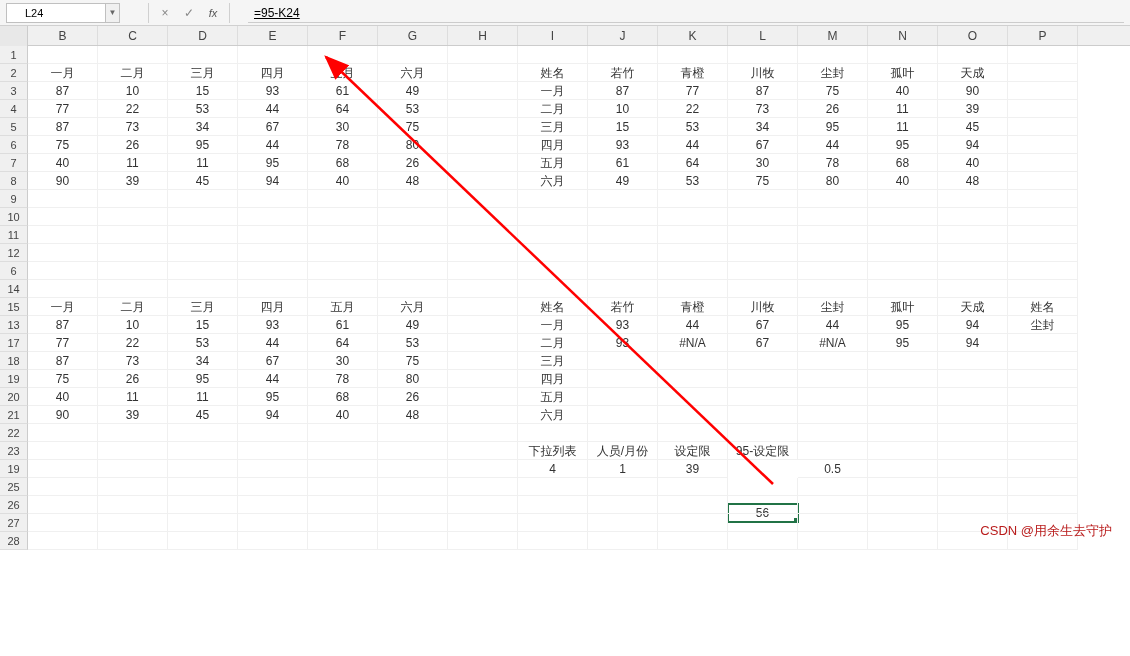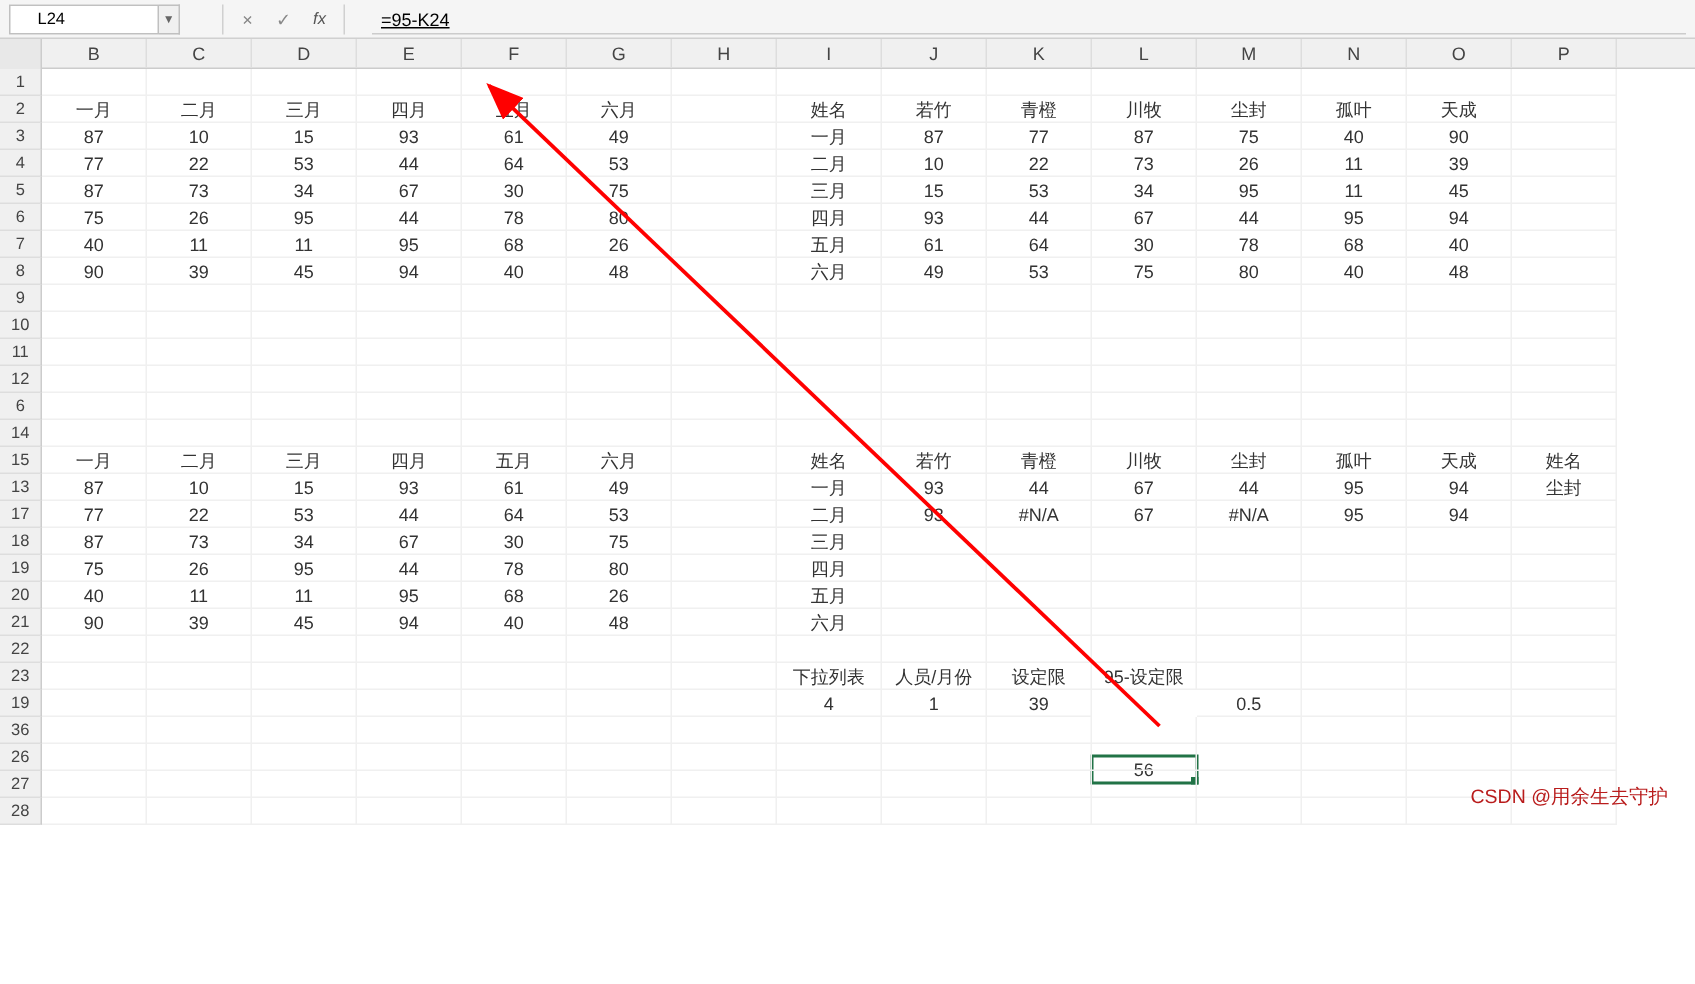--- a/index.html
+++ b/index.html
@@ -493,21 +493,21 @@
         <div class="cell">4</div>
         <div class="cell">1</div>
         <div class="cell">39</div>
         <div class="cell selected-cell">56<div class="fill-handle"></div></div>
         <div class="cell">0.5</div>
         <div class="cell"></div>
         <div class="cell"></div>
         <div class="cell"></div>
       </div>
       <div class="row">
-        <div class="row-h">36</div>
+        <div class="row-h">25</div>
         <div class="cell"></div>
         <div class="cell"></div>
         <div class="cell"></div>
         <div class="cell"></div>
         <div class="cell"></div>
         <div class="cell"></div>
         <div class="cell"></div>
         <div class="cell"></div>
         <div class="cell"></div>
         <div class="cell"></div>

